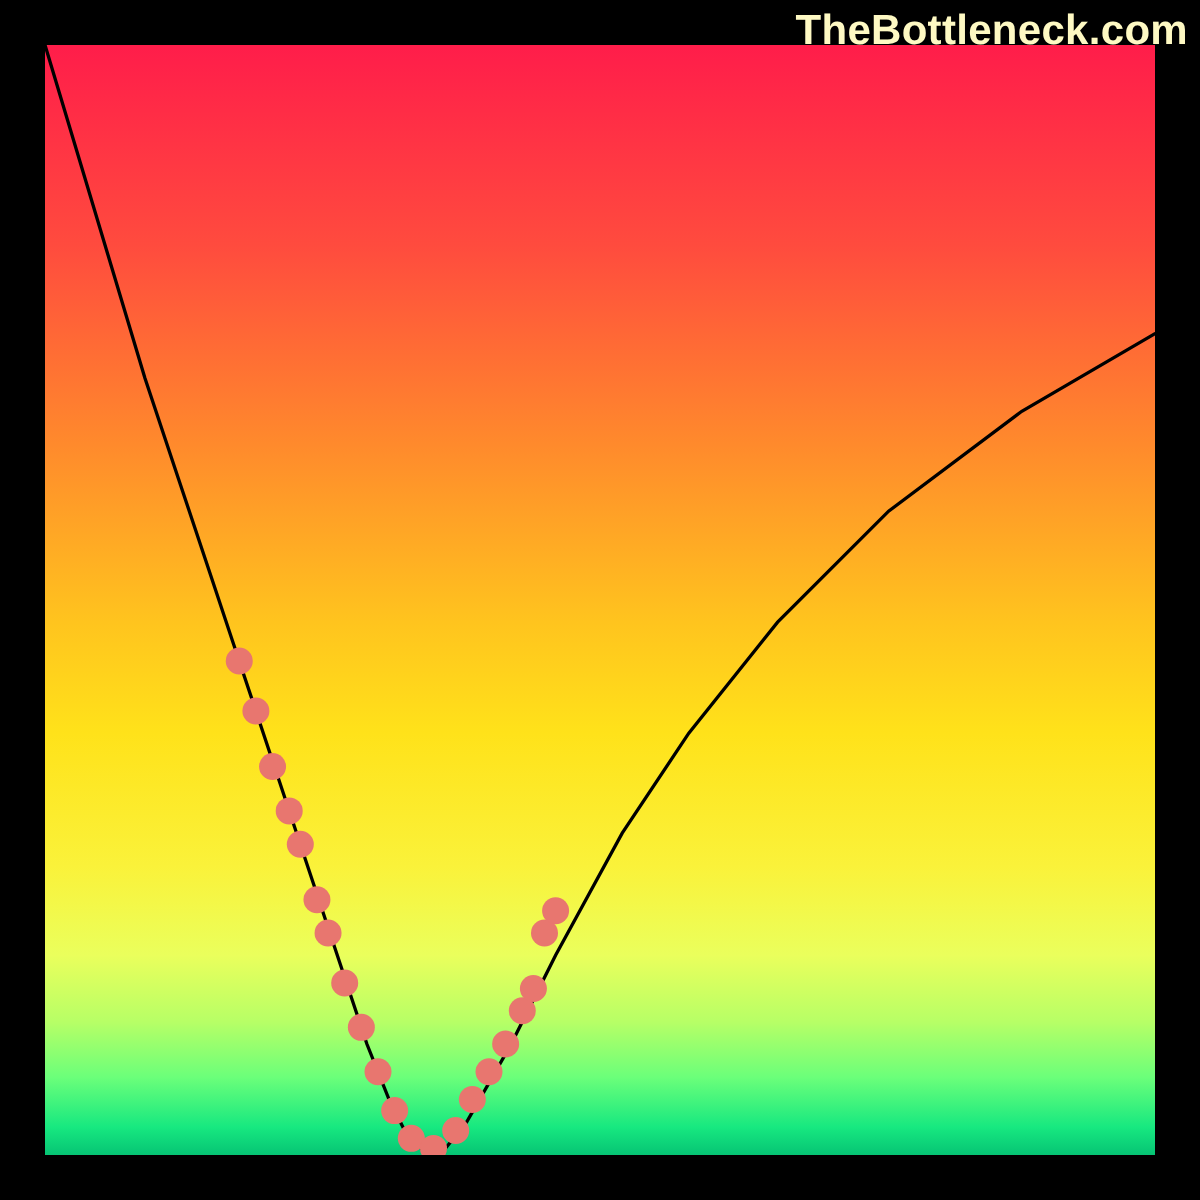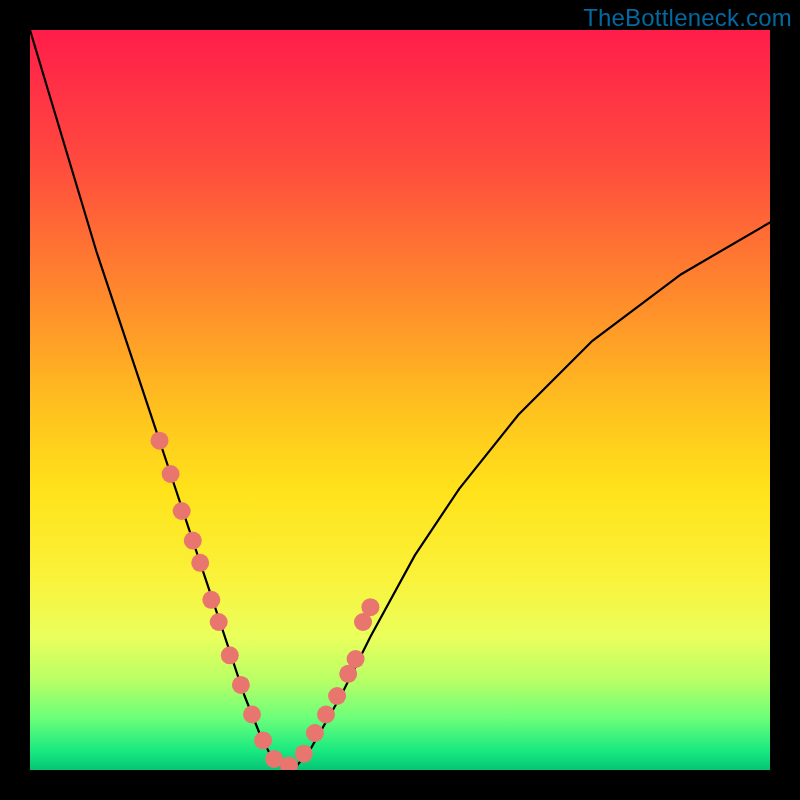--- a/index.html
+++ b/index.html
@@ -35,23 +35,23 @@
       #eaff5c 82%,
       #b7ff66 88%,
       #6bff7a 93%,
       #17e880 97.5%,
       #06c474 100%);
   }
   .watermark {
     position: absolute;
     top: 4px;
     right: 8px;
-    color: #0369a1;
-    font-size: 24px;
-    font-weight: 400;
+    color: #fef9c3;
+    font-size: 28px;
+    font-weight: 700;
     letter-spacing: 0.2px;
     z-index: 10;
     user-select: none;
   }
   svg.curve {
     position: absolute;
     left: 0;
     top: 0;
     width: 740px;
     height: 740px;

